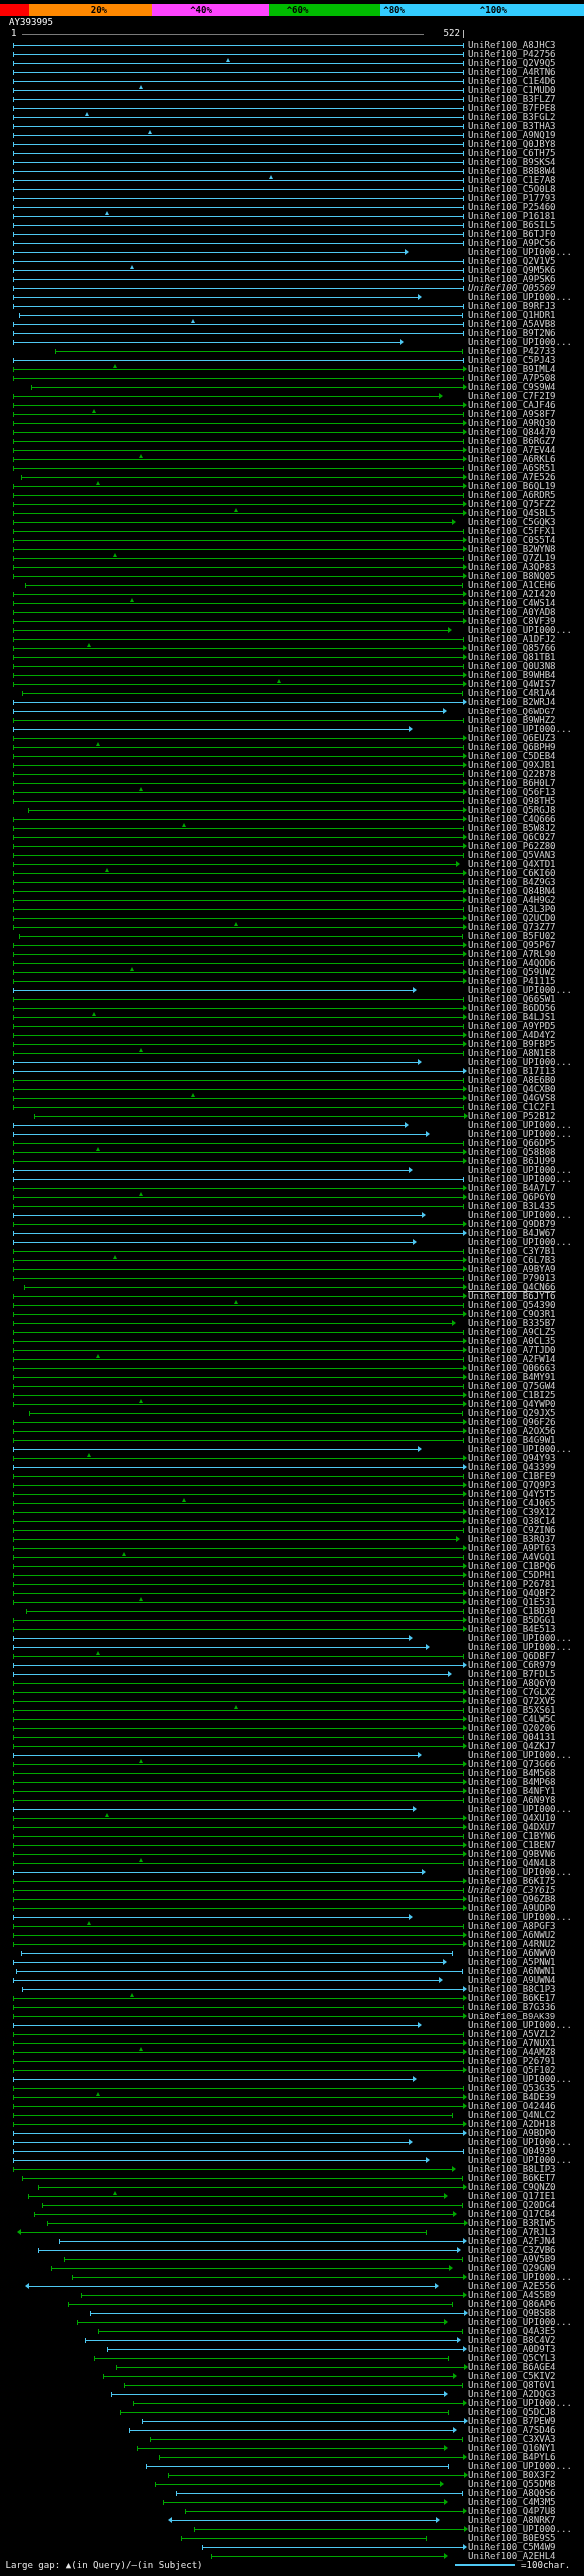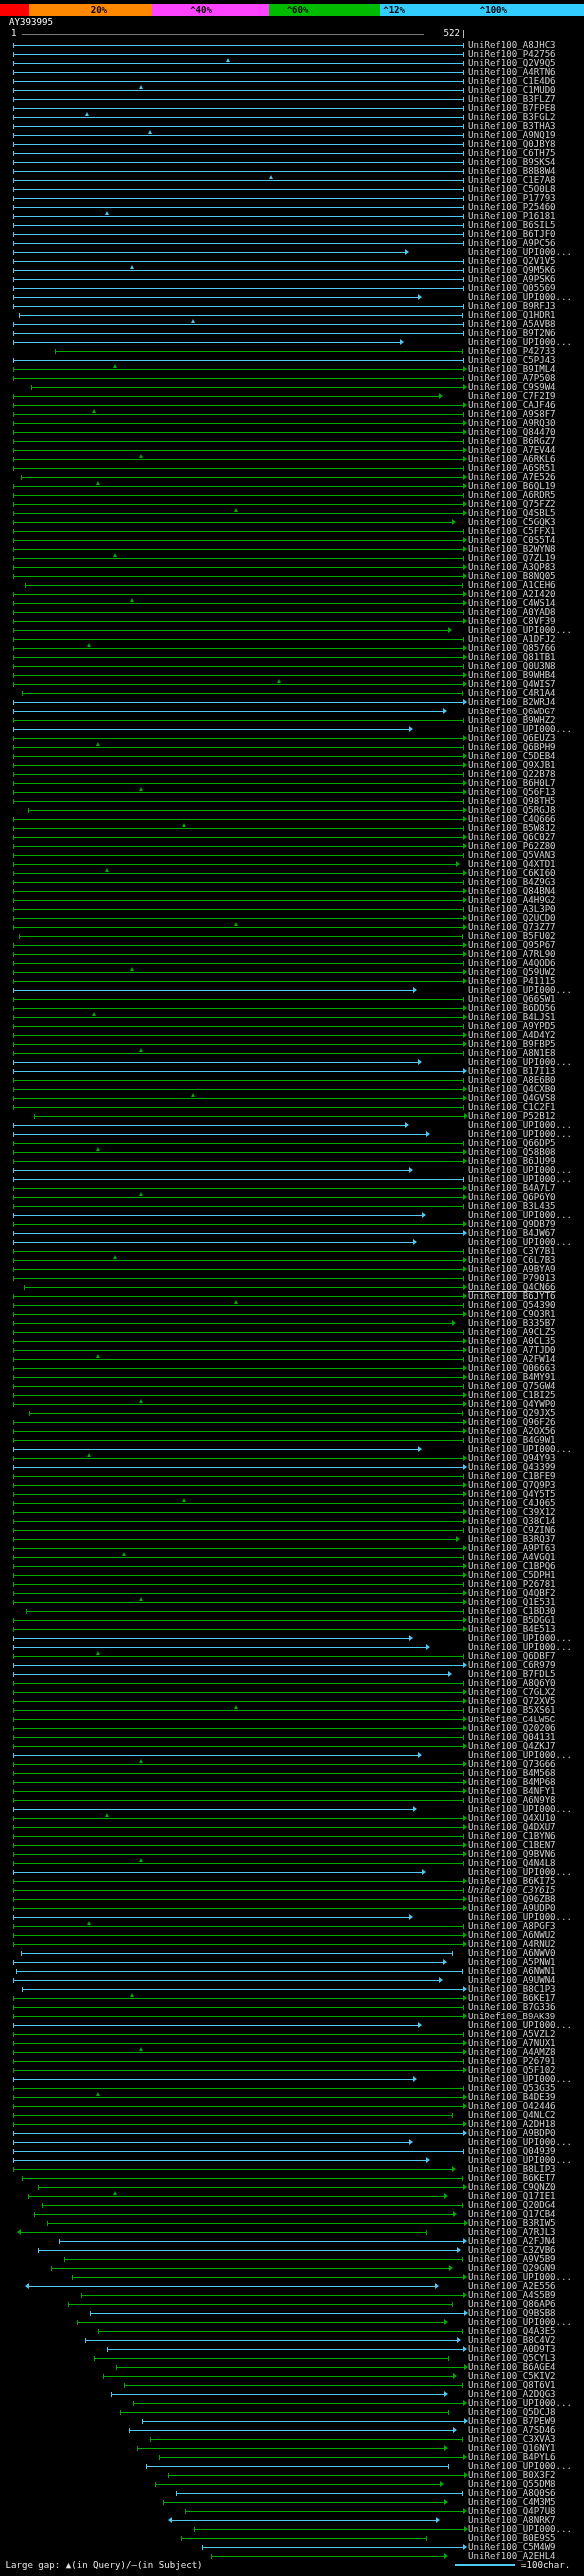--- a/index.html
+++ b/index.html
@@ -43,21 +43,21 @@
   <div class="key-bar">
       <div class="key-seg" style="width: 5%; background: rgb(255, 0, 0);"></div>
       <div class="key-seg" style="width: 21%; background: rgb(255, 136, 0);"></div>
       <div class="key-seg" style="width: 20%; background: rgb(255, 68, 255);"></div>
       <div class="key-seg" style="width: 19%; background: rgb(0, 187, 0);"></div>
       <div class="key-seg" style="width: 35%; background: rgb(51, 204, 255);"></div>
     </div>
 <span class="key-label" style="left: 15.5%;">20%</span>
     <span class="key-label" style="left: 32.5%;">^40%</span>
     <span class="key-label" style="left: 49%;">^60%</span>
-    <span class="key-label" style="left: 65.5%;">^12%</span>
+    <span class="key-label" style="left: 65.5%;">^80%</span>
     <span class="key-label" style="left: 82%;">^100%</span>
   </div>
 
 <div class="qname">AY393995</div>
 
 <div class="ruler">
   <span class="ruler-min">1</span>
   <div class="ruler-line" style="background: rgb(122, 122, 122);"></div>
   <span class="ruler-max">522</span>
   <div class="ruler-tick"></div>
@@ -286,21 +286,21 @@
         <div class="tick tr" style="background: rgb(79, 200, 242);"></div>
       </div>
       <div class="hit-label" style="color: rgb(207, 207, 207);">UniRef100_A9PSK6</div>
     </div>
     <div class="row">
       <div class="bar" style="left: 12.8px; width: 451px;">
         <div class="hline" style="background: rgb(79, 200, 242);"></div>
         <div class="tick tl" style="background: rgb(79, 200, 242);"></div>
         <div class="tick tr" style="background: rgb(79, 200, 242);"></div>
       </div>
-      <div class="hit-label" style="color: rgb(207, 207, 207);">UniRef100_Q05569</div>
+      <div class="hit-label" style="color: rgb(207, 207, 207); font-style: italic;">UniRef100_Q05569</div>
     </div>
     <div class="row">
       <div class="bar" style="left: 12.8px; width: 406px;">
         <div class="hline" style="background: rgb(79, 200, 242);"></div>
         <div class="tick tl" style="background: rgb(79, 200, 242);"></div>
         <div class="arr arr-r" style="border-left-color: rgb(79, 200, 242);"></div>
       </div>
       <div class="hit-label" style="color: rgb(207, 207, 207);">UniRef100_UPI000...</div>
     </div>
     <div class="row">
@@ -1589,21 +1589,21 @@
         <div class="gapm" style="left: 221px; border-bottom-color: rgb(0, 168, 0);"></div>
       </div>
       <div class="hit-label" style="color: rgb(207, 207, 207);">UniRef100_B5XS61</div>
     </div>
     <div class="row">
       <div class="bar" style="left: 12.8px; width: 451px;">
         <div class="hline" style="background: rgb(0, 168, 0);"></div>
         <div class="tick tl" style="background: rgb(0, 168, 0);"></div>
         <div class="arr arr-r" style="border-left-color: rgb(0, 168, 0);"></div>
       </div>
-      <div class="hit-label" style="color: rgb(207, 207, 207); font-family: Liberation Mono, monospace;">UniRef100_C4LW5C</div>
+      <div class="hit-label" style="color: rgb(207, 207, 207);">UniRef100_C4LW5C</div>
     </div>
     <div class="row">
       <div class="bar" style="left: 12.8px; width: 451px;">
         <div class="hline" style="background: rgb(0, 168, 0);"></div>
         <div class="tick tl" style="background: rgb(0, 168, 0);"></div>
         <div class="arr arr-r" style="border-left-color: rgb(0, 168, 0);"></div>
       </div>
       <div class="hit-label" style="color: rgb(207, 207, 207);">UniRef100_Q20206</div>
     </div>
     <div class="row">

